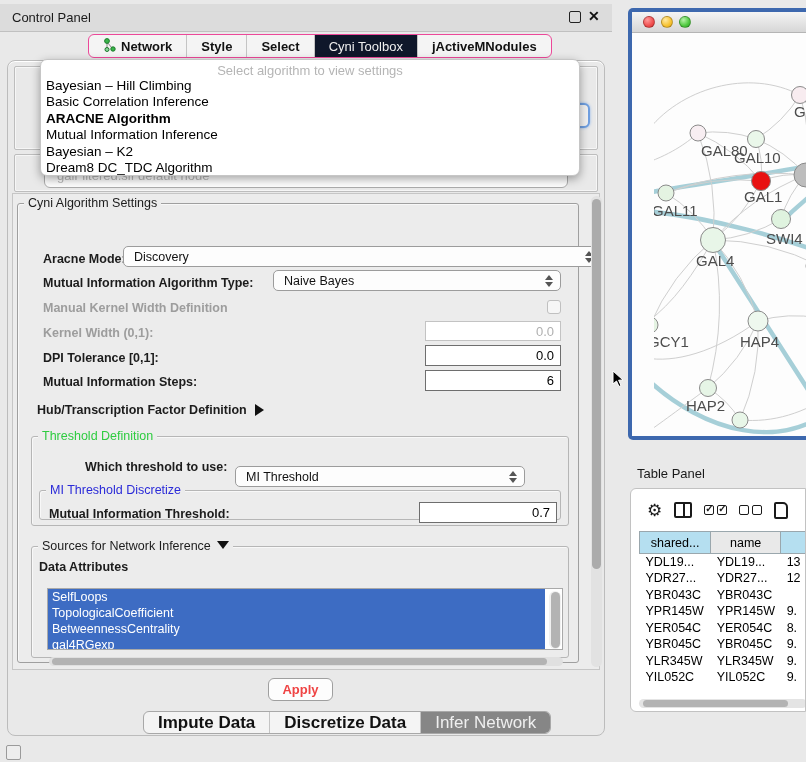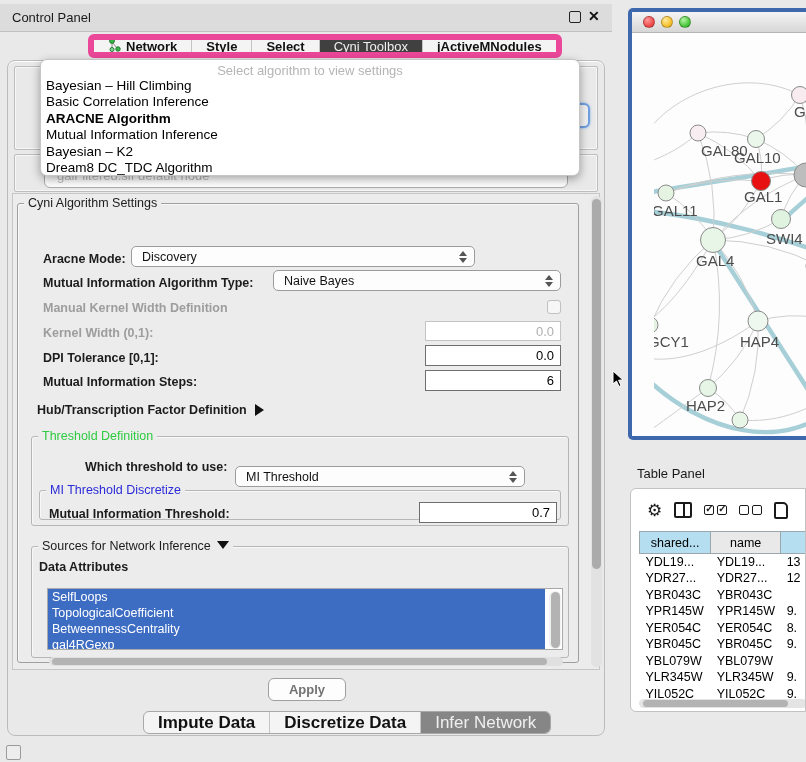--- a/index.html
+++ b/index.html
@@ -8,24 +8,24 @@
   .abs { position:absolute; }
 
   
   #control-panel { left:0; top:4px; width:612px; height:740px; background:#e9e9e9; }
   #cp-titlebar { left:0; top:0; width:612px; height:28px; background:#dcdcdc; border-bottom:1px solid #c0c0c0; }
   #cp-title { left:12px; top:6px; font-size:13px; color:#1a1a1a; }
   #cp-float { left:569px; top:7px; width:12px; height:12px; border:1.5px solid #222; border-radius:2px; }
   #cp-close { left:588px; top:4px; font-size:14px; font-weight:bold; color:#111; }
 
   
-  #cp-tabs { left:88px; top:30px; height:24px; display:flex; background:#f4f4f4; border:6px solid #ec4899; border-radius:6px; overflow:hidden; }
+  #cp-tabs { left:88px; top:30px; height:24px; display:flex; background:#f4f4f4; border:1px solid #ec4899; border-radius:6px; overflow:hidden; }
   .cp-tab { padding:0 14px; display:flex; align-items:center; gap:5px; font-size:13px; font-weight:bold; color:#111; border-right:1px solid #c4c4c4; white-space:nowrap; }
   .cp-tab:last-child { border-right:none; }
-  .cp-tab.selected { background:#404040; color:#efefef; font-weight:normal; }
+  .cp-tab.selected { background:#0f172a; color:#efefef; font-weight:normal; }
 
   
   #cp-frame { left:7px; top:56px; width:598px; height:676px; border:1px solid #bcbcbc; border-radius:8px; box-shadow:inset 0 1px 0 #fff; }
 
   
   .ghost-group { border:1px solid #bdbdbd; border-radius:2px; box-shadow:inset 0 0 0 1px #f6f6f6; }
   #ghost-btn { left:570px; top:99px; width:20px; height:25px; border:2px solid #6f9fe0; border-radius:6px; background:#f2f2f2; box-shadow:0 0 3px #8cb4ea; }
   #ghost-combo { left:44px; top:158px; width:524px; height:26px; border:1px solid #ababab; border-radius:6px; background:#fdfdfd; display:flex; align-items:center; }
   #ghost-combo span { margin-left:12px; font-size:13px; color:#b9b9b9; }
 
@@ -67,21 +67,21 @@
 
   
   #attr-list { left:34px; top:394px; width:516px; height:62px; border:1px solid #a9a9a9; background:#fff; overflow:hidden; }
   .attr-item { height:16px; line-height:16px; font-size:12.5px; padding-left:4px; background:#3d6cc3; color:#fff; width:497px; }
   #attr-vscroll { position:absolute; right:1px; top:2px; width:12px; height:58px; background:#f0f0f0; border-radius:6px; }
   #attr-vthumb { position:absolute; left:1.5px; top:1px; width:9px; height:56px; background:#b3b3b3; border-radius:5px; }
   #attr-hscroll { left:36px; top:463px; width:514px; height:9px; background:#e0e0e0; border-radius:5px; }
   #attr-hthumb { position:absolute; left:3px; top:1px; width:495px; height:7px; background:#b3b3b3; border-radius:4px; }
 
   
-  #apply-btn { left:268px; top:674px; width:78px; height:23px; background:#fdfdfd; border:1px solid #9f9f9f; border-radius:6px; font-size:13px; font-weight:bold; color:#737373; text-align:center; line-height:21px; }
+  #apply-btn { left:268px; top:674px; width:65px; height:23px; background:#fdfdfd; border:1px solid #9f9f9f; border-radius:6px; font-size:13px; font-weight:bold; color:#ef4444; text-align:center; line-height:21px; }
   #bottom-tabs { left:143px; top:707px; height:23px; display:flex; background:#f4f4f4; border:1px solid #a8a8a8; border-radius:6px; overflow:hidden; }
   .b-tab { padding:0 14px; display:flex; align-items:center; font-size:17px; font-weight:bold; color:#111; border-right:1px solid #c4c4c4; white-space:nowrap; }
   .b-tab:last-child { border-right:none; }
   .b-tab.selected { background:#868686; color:#efefef; font-weight:normal; }
 
   #mini-icon { left:6px; top:745px; width:15px; height:15px; border:1.5px solid #9a9a9a; border-radius:2px; background:#ededed; }
 
   
   #net-window { left:628px; top:8px; width:178px; height:432px; background:#3d68ae; border-radius:5px 0 0 5px; }
   #net-titlebar { left:632px; top:12px; width:174px; height:21px; background:linear-gradient(#f4f4f4,#d6d6d6); border-bottom:1px solid #b5b5b5; }
@@ -171,21 +171,21 @@
         <div class="algo-item">Dream8 DC_TDC Algorithm</div>
       </div>
   </div>
 
   <div class="abs" id="settings-pane">
     <div class="groupbox" style="left:4px;top:9px;width:562px;height:460px;border-color:#9f9f9f;">
       <span class="group-title t-black">Cyni Algorithm Settings</span>
     </div>
 
     <span class="fieldlabel" style="left:30px;top:58px;text-align:center;">Aracne Mode:</span>
-    <div class="combo" style="left:118px;top:52px;width:344px;height:21px;justify-content:space-between;">
+    <div class="combo" style="left:110px;top:52px;width:478px;height:21px;justify-content:space-between;">
       <span class="val">Discovery</span>
       <span class="stepper">
           <span class="tri-up"></span>
           <span class="tri-down"></span>
         </span>
     </div>
     <span class="fieldlabel" style="left:30px;top:82px;">Mutual Information Algorithm Type:</span>
     <div class="combo" style="left:260px;top:76px;width:288px;height:21px;">
       <span class="val">Naive Bayes</span>
       <span class="stepper">
@@ -386,25 +386,20 @@
           <td>YER054C</td>
           <td>YER054C</td>
           <td>8.</td>
         </tr>
         <tr>
           <td>YBR045C</td>
           <td>YBR045C</td>
           <td>9.</td>
         </tr>
         <tr>
-          <td>YBL079W</td>
-          <td>YBL079W</td>
-          <td></td>
-        </tr>
-        <tr>
           <td>YLR345W</td>
           <td>YLR345W</td>
           <td>9.</td>
         </tr>
         <tr>
           <td>YIL052C</td>
           <td>YIL052C</td>
           <td>9.</td>
         </tr>
       </tbody>

